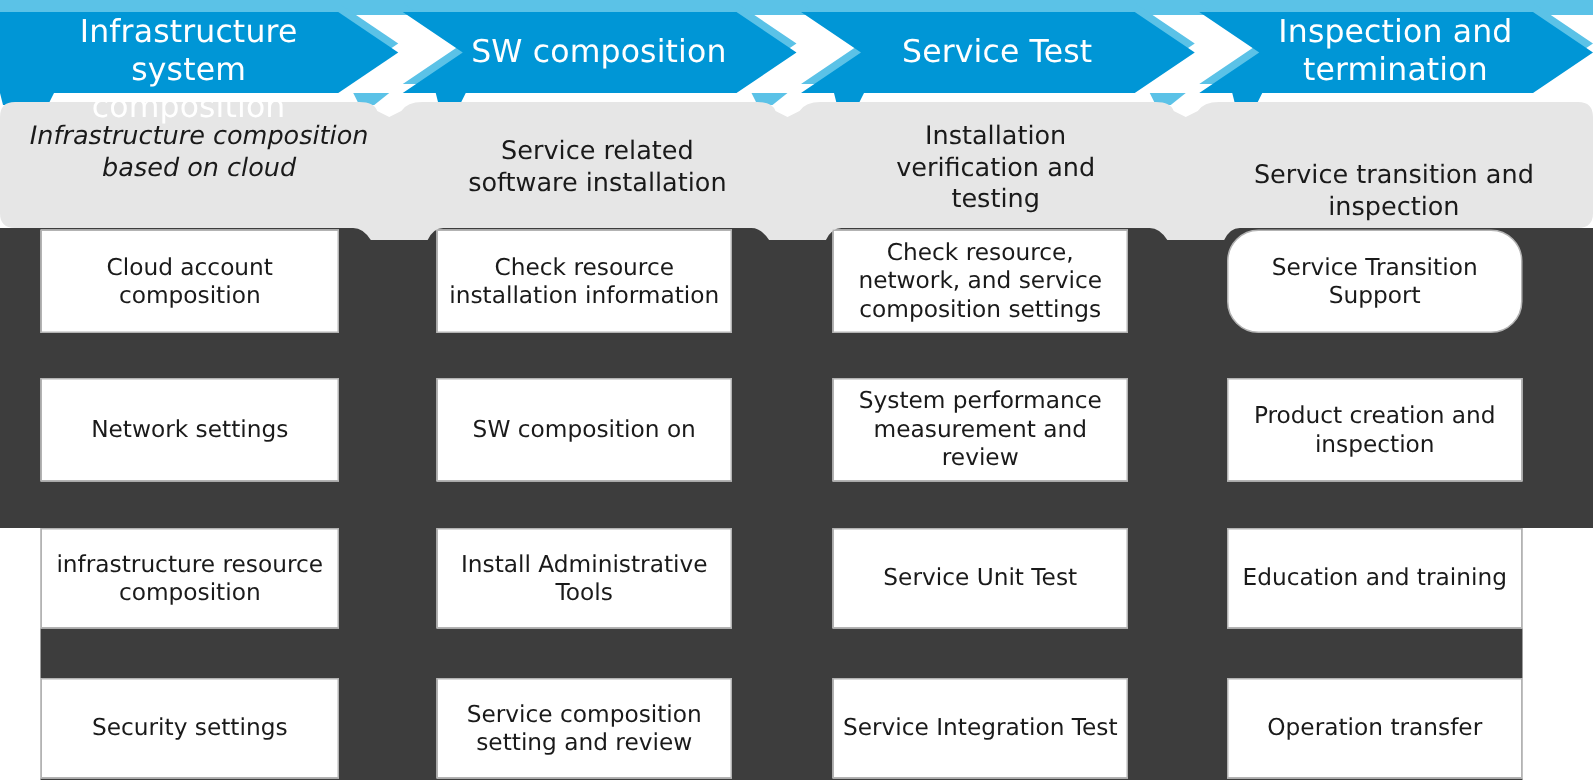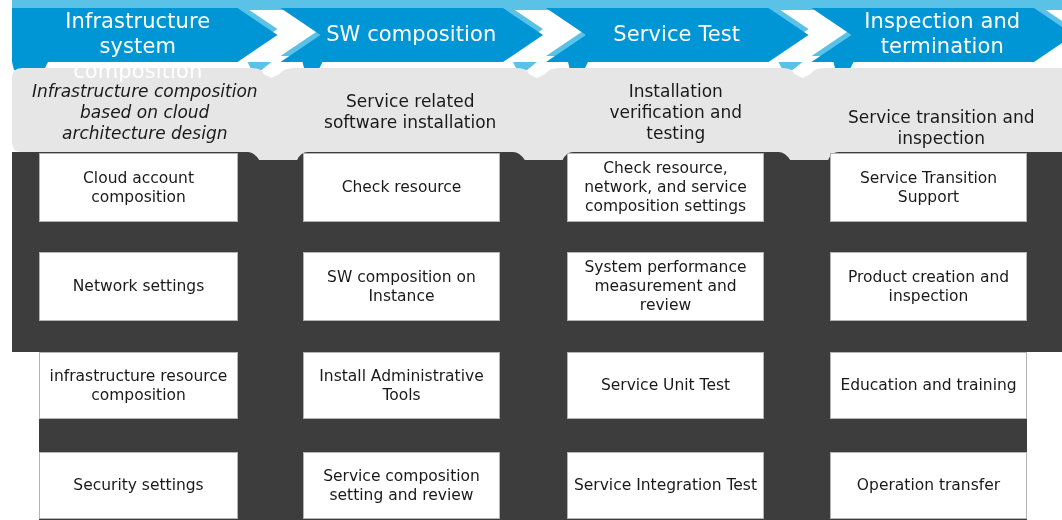--- a/index.html
+++ b/index.html
@@ -2,21 +2,21 @@
 <html><head>
 <meta charset="utf-8">
 <style>
   html,body{margin:0;padding:0;}
   body{
     width:1062px;height:520px;
     background:#ffffff;
     font-family:"DejaVu Sans","Liberation Sans",sans-serif;
     overflow:hidden;position:relative;
   }
-  #stage{position:absolute;left:12px;top:0;width:866px;height:520px;}
+  #stage{position:absolute;left:0;top:0;width:866px;height:520px;}
 
   
   .dark-main{
     position:absolute;left:0;top:152px;width:1062px;height:200px;
     background:#3d3d3d;
   }
   .dark-lower{
     position:absolute;left:27px;top:352px;width:988px;height:168px;
     background:#3d3d3d;
   }
@@ -90,21 +90,20 @@
       <div class="chev-label" style="left:555px;top:21.5px;width:219.5px;">
         <div>Service Test</div>
       </div>
       <div class="chev-label" style="left:820.5px;top:9px;width:219.5px;">
         <div>Inspection and</div>
         <div>termination</div>
       </div>
       <div class="hdr-label" style="left:15px;top:80.5px;width:235.5px;font-style:italic;">
         <div>Infrastructure composition</div>
         <div>based on cloud</div>
-        <div>architecture design</div>
       </div>
       <div class="hdr-label" style="left:280.5px;top:91px;width:235.5px;">
         <div>Service related</div>
         <div>software installation</div>
       </div>
       <div class="hdr-label" style="left:546px;top:80.5px;width:235.5px;">
         <div>Installation</div>
         <div>verification and</div>
         <div>testing</div>
       </div>
@@ -130,26 +129,26 @@
         </div>
       </div>
       <div class="box" style="left:27px;top:452px;width:199px;height:67px;">
               <div style="width:100%">
           <span>Security settings</span>
         </div>
       </div>
       <div class="box" style="left:291px;top:153px;width:197px;height:69px;">
               <div style="width:100%">
           <span>Check resource</span>
+          <span>installation information</span>
         </div>
       </div>
       <div class="box" style="left:291px;top:252px;width:197px;height:69px;">
               <div style="width:100%">
           <span>SW composition on</span>
-          <span>Instance</span>
         </div>
       </div>
       <div class="box" style="left:291px;top:352px;width:197px;height:67px;">
               <div style="width:100%">
           <span>Install Administrative</span>
           <span>Tools</span>
         </div>
       </div>
       <div class="box" style="left:291px;top:452px;width:197px;height:67px;">
               <div style="width:100%">
@@ -174,21 +173,21 @@
       <div class="box" style="left:555px;top:352px;width:197px;height:67px;">
               <div style="width:100%">
           <span>Service Unit Test</span>
         </div>
       </div>
       <div class="box" style="left:555px;top:452px;width:197px;height:67px;">
               <div style="width:100%">
           <span>Service Integration Test</span>
         </div>
       </div>
-      <div class="box" style="left:818px;top:153px;width:197px;height:69px;">
+      <div class="box" style="left:818px;top:153px;width:197px;height:69px;border-radius:21px;">
               <div style="width:100%">
           <span>Service Transition</span>
           <span>Support</span>
         </div>
       </div>
       <div class="box" style="left:818px;top:252px;width:197px;height:69px;">
               <div style="width:100%">
           <span>Product creation and</span>
           <span>inspection</span>
         </div>

